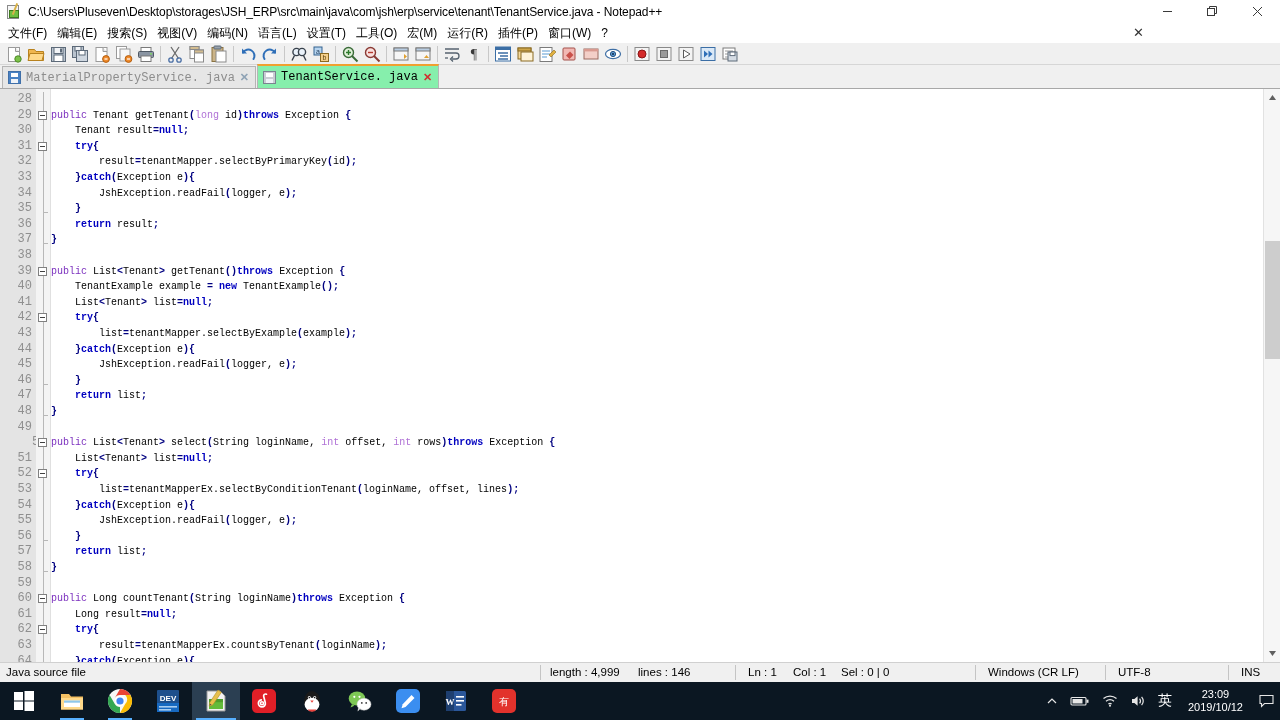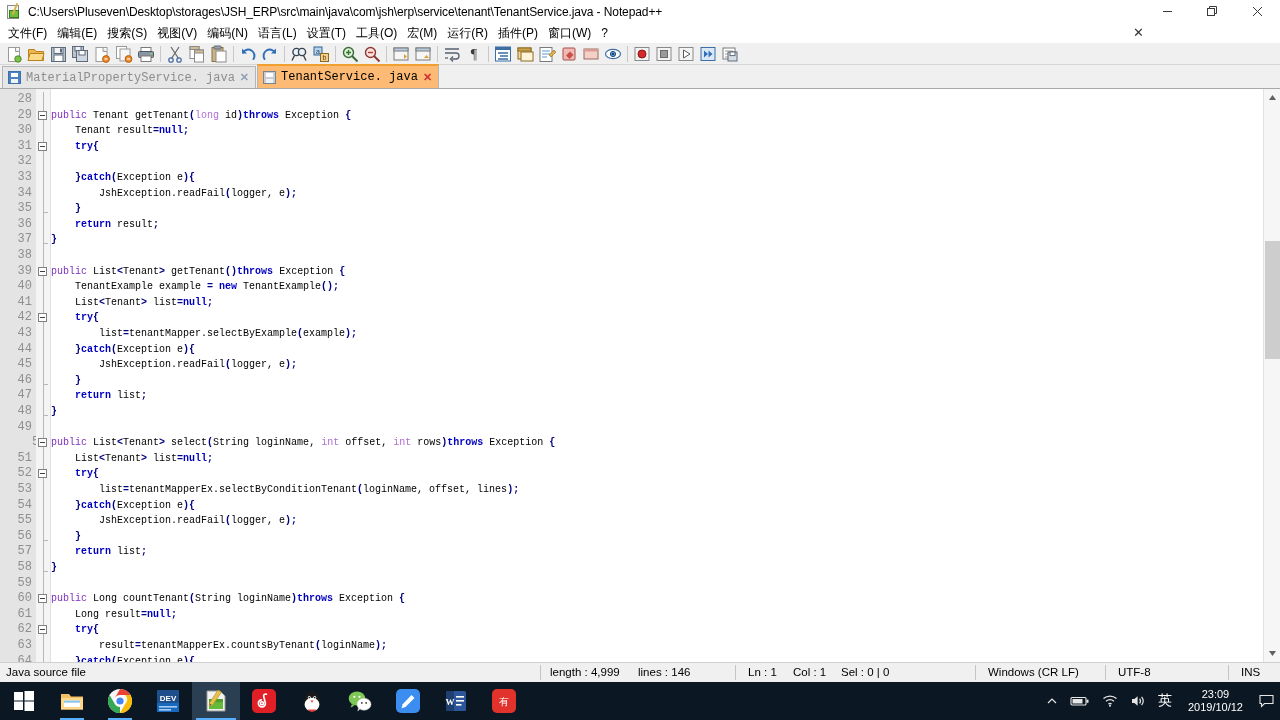--- a/index.html
+++ b/index.html
@@ -89,21 +89,21 @@
   }
   .tab {
     height: 22px; display: flex; align-items: center; gap: 5px;
     padding: 0 6px 0 5px; font-size: 12px;
     border: 1px solid #b5b5b5; border-bottom: none;
     position: relative; margin-right: 1px;
     font-family: "Liberation Mono", monospace;
   }
   .tab.inactive { background: #e6e6e6; color: #8d8d8d; }
   .tab.active {
-    background: #fdba74; color: #000; height: 24px;
+    background: #86efac; color: #000; height: 24px;
     border-top: 2px solid #f0a030;
     z-index: 2;
   }
   .tab-ico {
     width: 13px; height: 13px; flex: none; position: relative;
     border: 1px solid #3f6fa8; background: #4a82c4;
   }
   .tab.active .tab-ico { border-color: #7a8390; background: #c9cdd4; }
   .tab-ico::before {
     content: ""; position: absolute; left: 2px; top: 1px;
@@ -579,20 +579,21 @@
         <div class="fold-end" style="top: 450.8px;"></div>
         <div class="fold-end" style="top: 482px;"></div>
         <div class="fold-box" style="top: 505.2px;"></div>
         <div class="fold-box" style="top: 536.4px;"></div>
       </div>
     <div class="code" id="code">
         <div class="cline" style="top: 3px;"></div>
         <div class="cline" style="top: 18.6px;"><span class="k">public </span><span>Tenant getTenant</span><span class="p">(</span><span class="t">long </span><span>id</span><span class="p">)</span><span class="kb">throws </span><span>Exception </span><span class="p">{</span></div>
         <div class="cline" style="top: 34.2px;"><span>    Tenant result</span><span class="op">=</span><span class="kb">null</span><span class="p">;</span></div>
         <div class="cline" style="top: 49.8px;"><span class="kb">    try</span><span class="p">{</span></div>
+        <div class="cline" style="top: 65.4px;"><span>        result</span><span class="op">=</span><span>tenantMapper.selectByPrimaryKey</span><span class="p">(</span><span>id</span><span class="p">);</span></div>
         <div class="cline" style="top: 81px;"><span class="p">    }</span><span class="kb">catch</span><span class="p">(</span><span>Exception e</span><span class="p">){</span></div>
         <div class="cline" style="top: 96.6px;"><span>        JshException.readFail</span><span class="p">(</span><span>logger, e</span><span class="p">);</span></div>
         <div class="cline" style="top: 112.2px;"><span class="p">    }</span></div>
         <div class="cline" style="top: 127.8px;"><span class="kb">    return </span><span>result</span><span class="p">;</span></div>
         <div class="cline" style="top: 143.4px;"><span class="p">}</span></div>
         <div class="cline" style="top: 159px;"></div>
         <div class="cline" style="top: 190.2px;"><span>    TenantExample example </span><span class="op">= </span><span class="kb">new </span><span>TenantExample</span><span class="p">();</span></div>
         <div class="cline" style="top: 174.6px;"><span class="k">public </span><span>List</span><span class="p">&lt;</span><span>Tenant</span><span class="p">&gt; </span><span>getTenant</span><span class="p">()</span><span class="kb">throws </span><span>Exception </span><span class="p">{</span></div>
         <div class="cline" style="top: 205.8px;"><span>    List</span><span class="p">&lt;</span><span>Tenant</span><span class="p">&gt; </span><span>list</span><span class="op">=</span><span class="kb">null</span><span class="p">;</span></div>
         <div class="cline" style="top: 221.4px;"><span class="kb">    try</span><span class="p">{</span></div>

